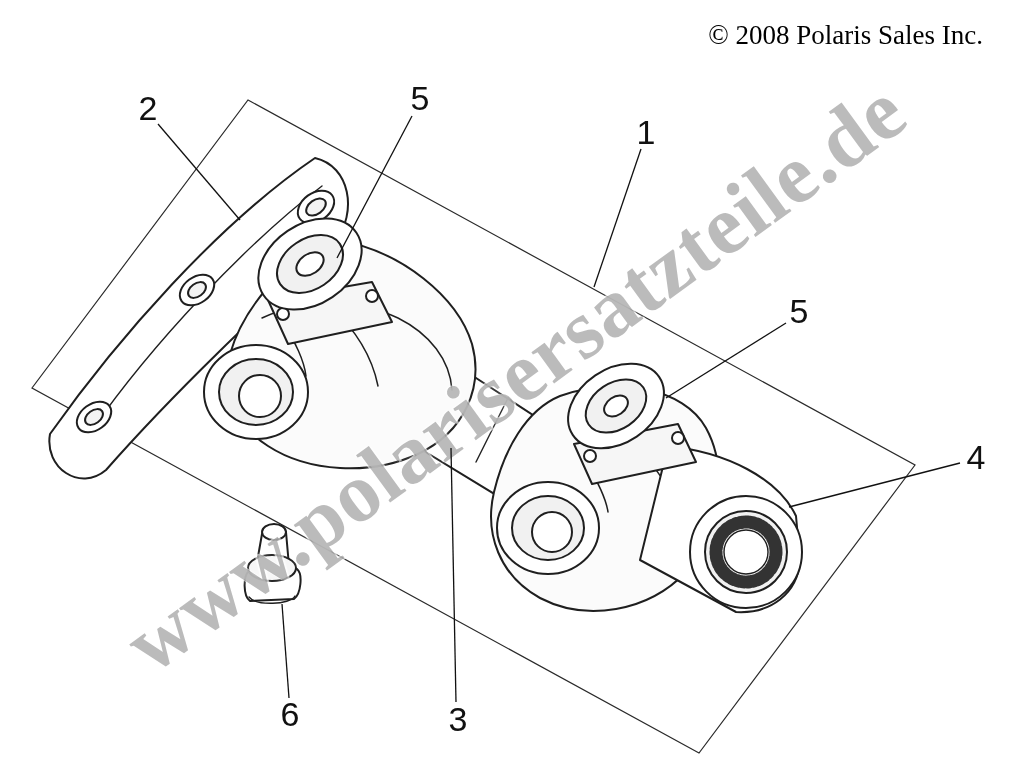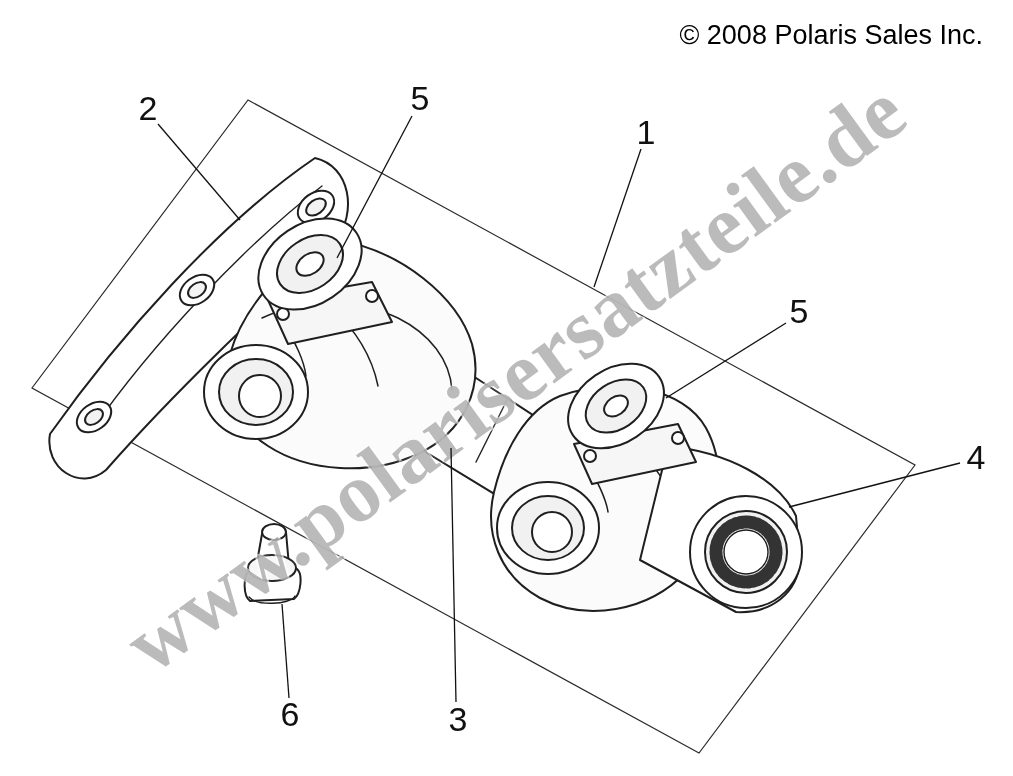--- a/index.html
+++ b/index.html
@@ -32,21 +32,21 @@
 
   .callout {
     position:absolute; z-index:4;
     transform:translate(-50%,-50%);
     font-size:34px; color:#111111; line-height:1;
   }
 
   .copyright {
     position:absolute; z-index:5;
     top:20px; right:30px;
-    font-size:27px; color:#000000;
+    font-size:27px; color:#000000;font-family:Liberation Serif, serif;
   }
 </style>
 </head>
 <body>
 
 <div class="stage">
 
   <svg class="layer diagram-svg" viewBox="0 0 1013 776">
 
     <g fill="none" stroke="#2a2a2a" stroke-width="1.2">

